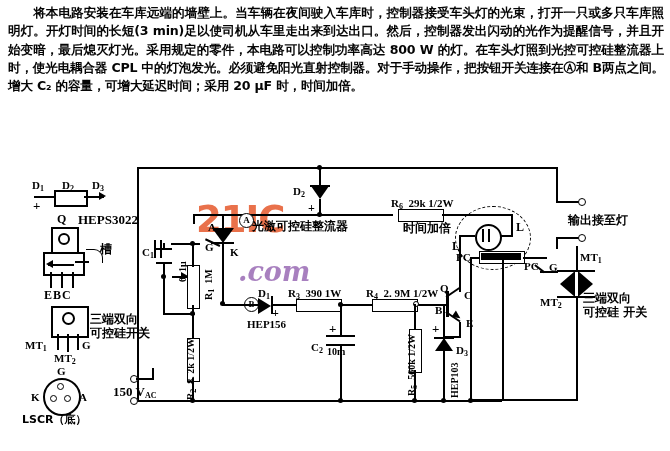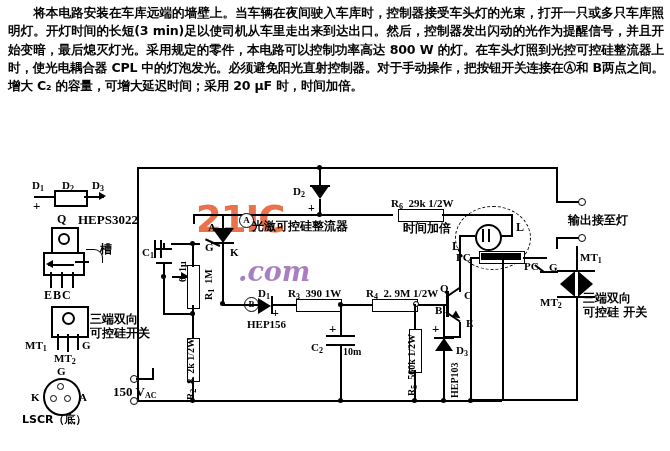--- a/index.html
+++ b/index.html
@@ -231,21 +231,21 @@
 
     <div class="w wv" style="left:340px;top:304px;height:32px;"></div>
     <div class="w wh" style="left:326px;top:335px;width:29px;height:2.4px;"></div>
     <div class="w wh" style="left:326px;top:344px;width:29px;height:2.4px;"></div>
     <div class="w wv" style="left:340px;top:346px;height:54px;"></div>
     <div class="node" style="left:338px;top:398px;"></div>
     <span class="lbl" style="left:329px;top:322px;font-size:13px;">+</span>
     <span class="lbl" style="left:311px;top:342px;">
       <span>C</span><span class="s">2</span>
     </span>
-    <span class="lbl" style="left:343px;top:347px;font-size:10px;">10m</span>
+    <span class="lbl" style="left:327px;top:347px;font-size:10px;">10m</span>
 
     <div class="res h" style="left:372px;top:299px;"></div>
     <span class="lbl" style="left:366px;top:288px;">
       <span>R</span><span class="s">4</span>
       <span>&nbsp;</span><span>2. 9M 1/2W</span>
     </span>
     <div class="w wh" style="left:416px;top:304px;width:30px;"></div>
     <div class="term" style="left:413px;top:301px;width:4px;height:4px;"></div>
 
     <div class="w wv" style="left:414px;top:304px;height:26px;"></div>

